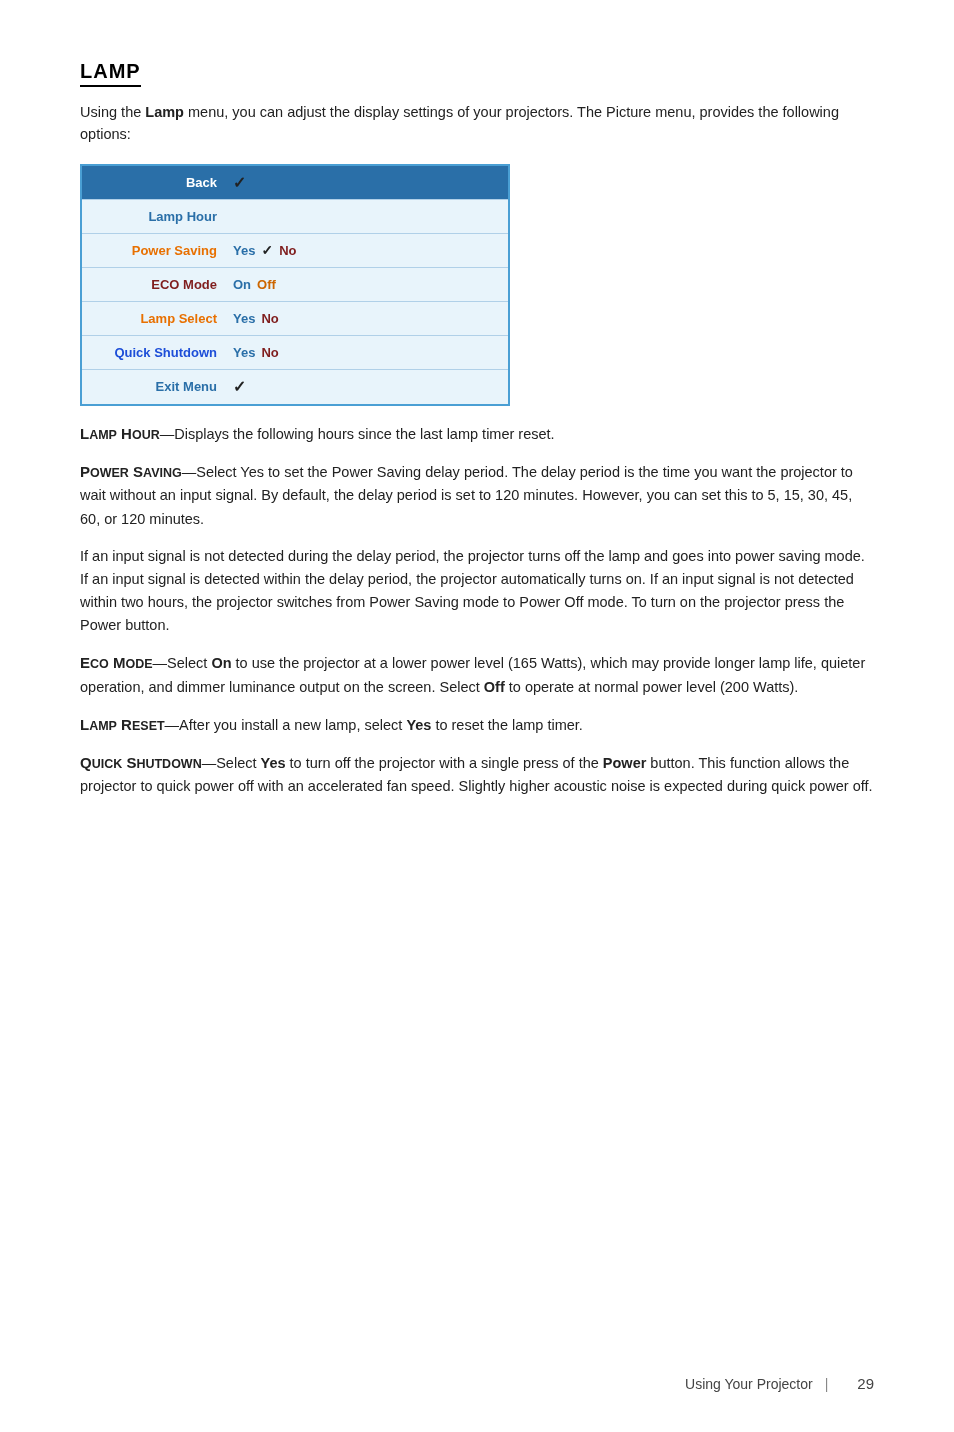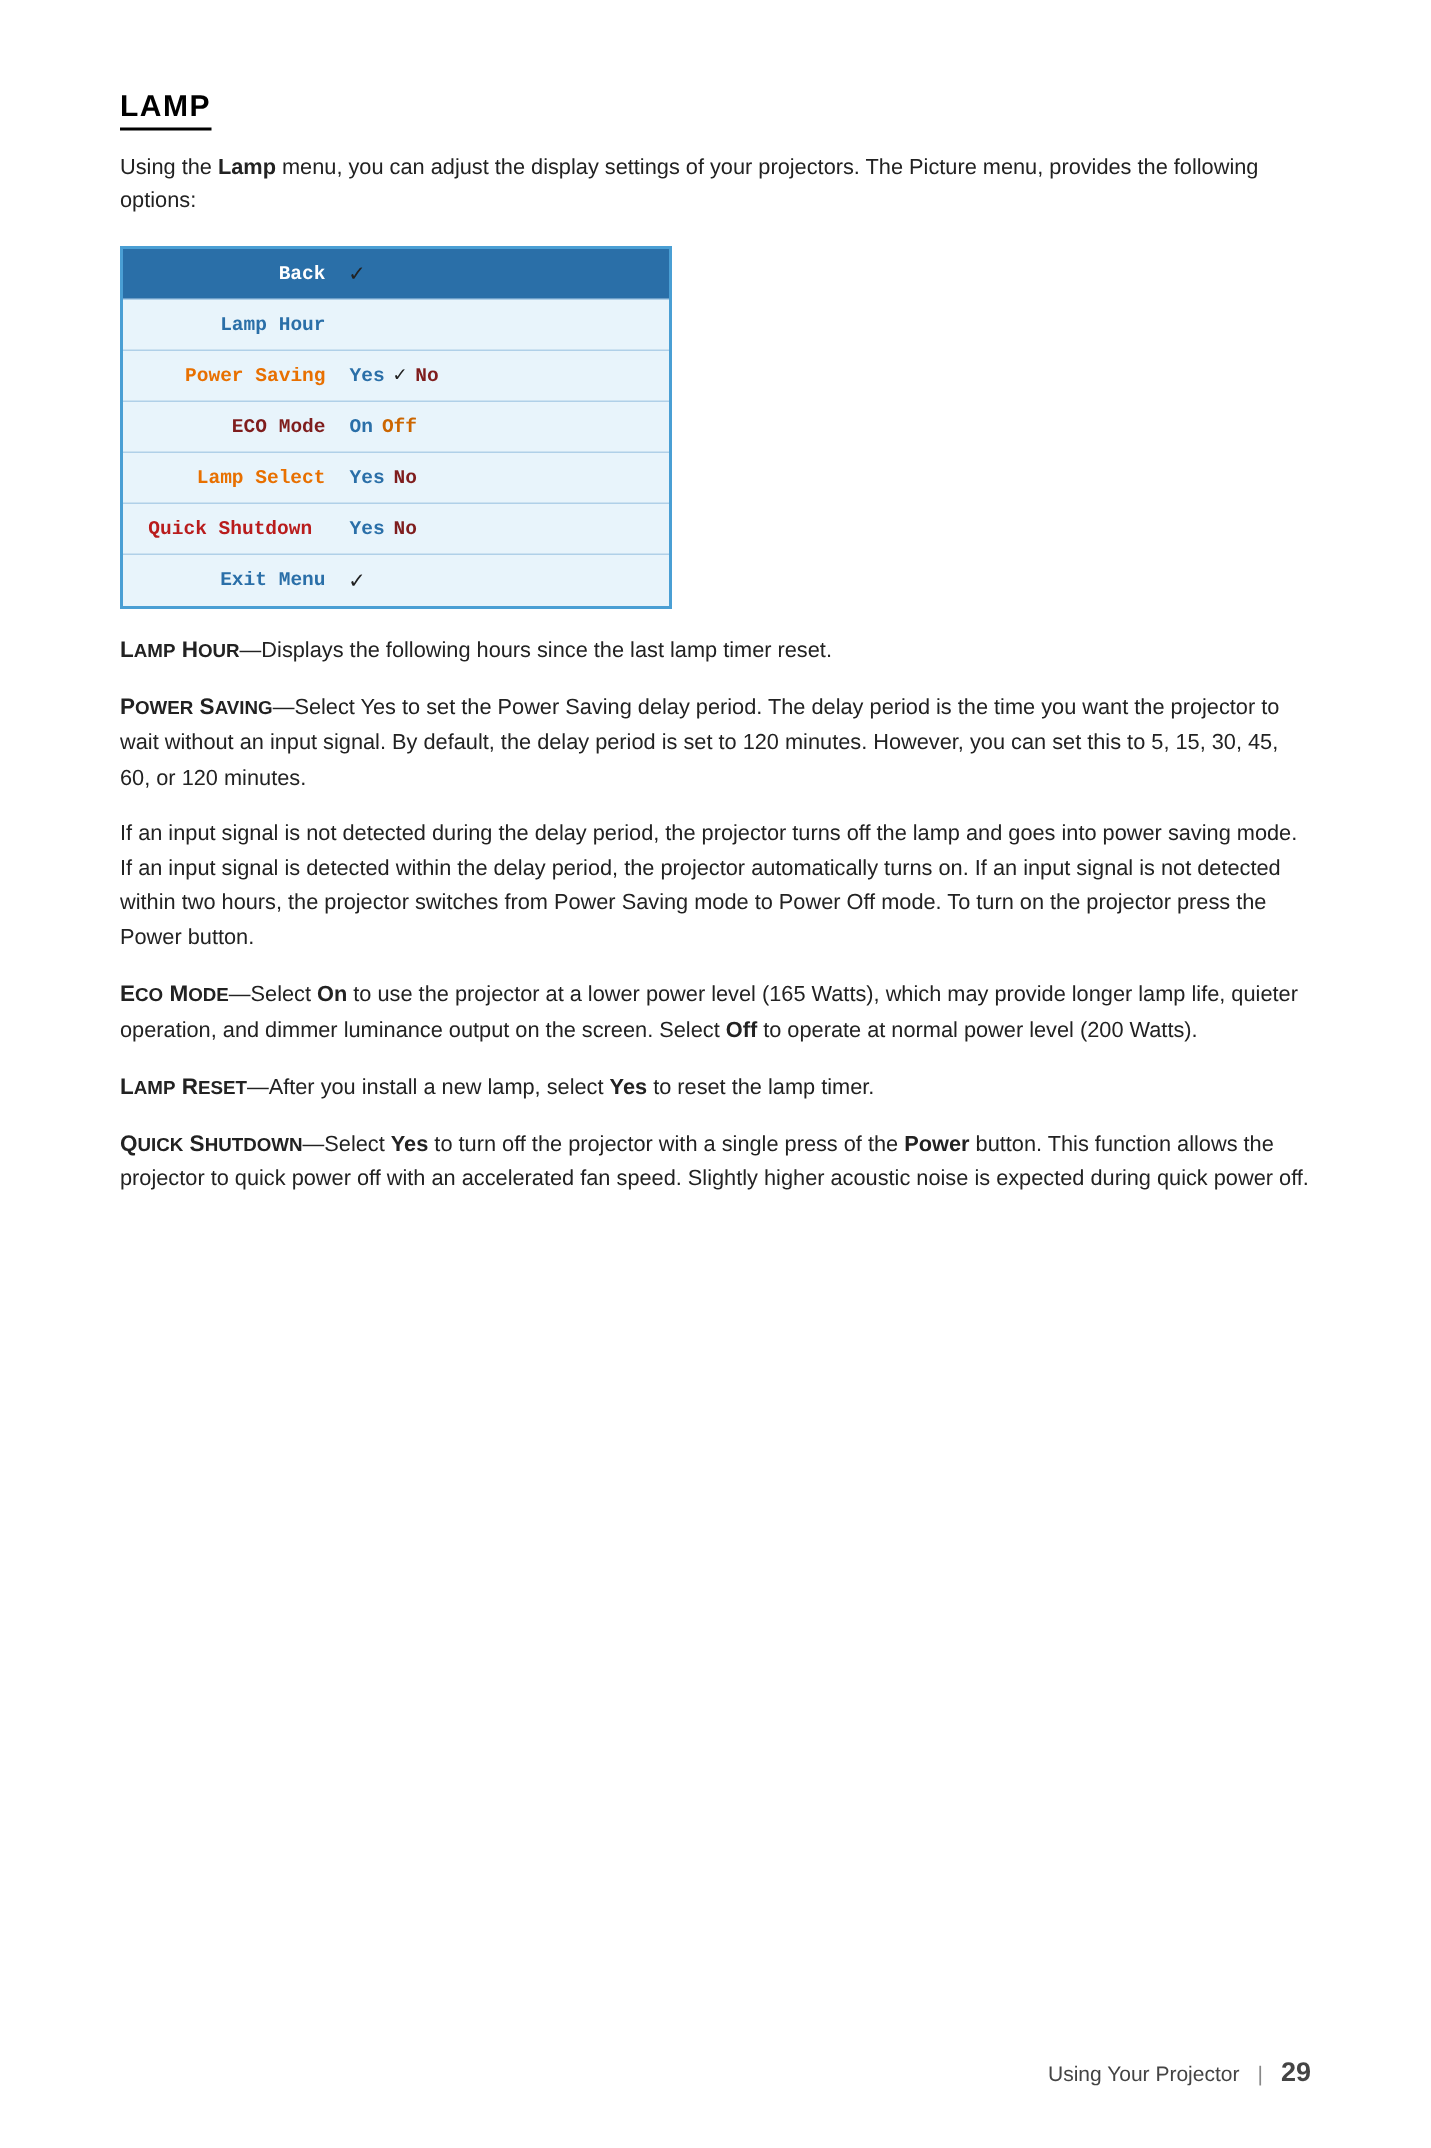--- a/index.html
+++ b/index.html
@@ -31,23 +31,22 @@
       font-size: 14.5px;
       line-height: 1.55;
       margin-bottom: 18px;
       color: #222;
     }
 
     
     .osd-container {
       border: 2px solid #4a9fd4;
       background: #e8f4fb;
-      width: 368px;
+      width: 430px;
       margin-bottom: 16px;
-      font-family: Liberation Mono, monospace;
     }
 
     .osd-row {
       display: flex;
       align-items: center;
       border-bottom: 1px solid #b0d0e8;
       min-height: 34px;
     }
 
     .osd-row:last-child {
@@ -169,39 +168,39 @@
       display: flex;
       align-items: center;
       gap: 12px;
     }
 
     .footer-sep {
       color: #888;
     }
 
     .footer-pagenum {
-      font-weight: 700;
-      font-size: 18px;
+      font-weight: 400;
+      font-size: 15px;
+      margin-left: 17px;
     }
 
     .power-saving-row .osd-label {
       color: #e87000;
     }
 
     .eco-row .osd-label {
       color: #7f1d1d;
     }
 
     .lamp-reset-row .osd-label {
       color: #e87000;
     }
 
     .quick-shutdown-row .osd-label {
-      color: #b91c1c;
-      text-align: center;
+      color: #1d4ed8;
     }
   </style>
 </head>
 <body>
 
 
 
 
 <h1 class="page-title">LAMP</h1>
 

